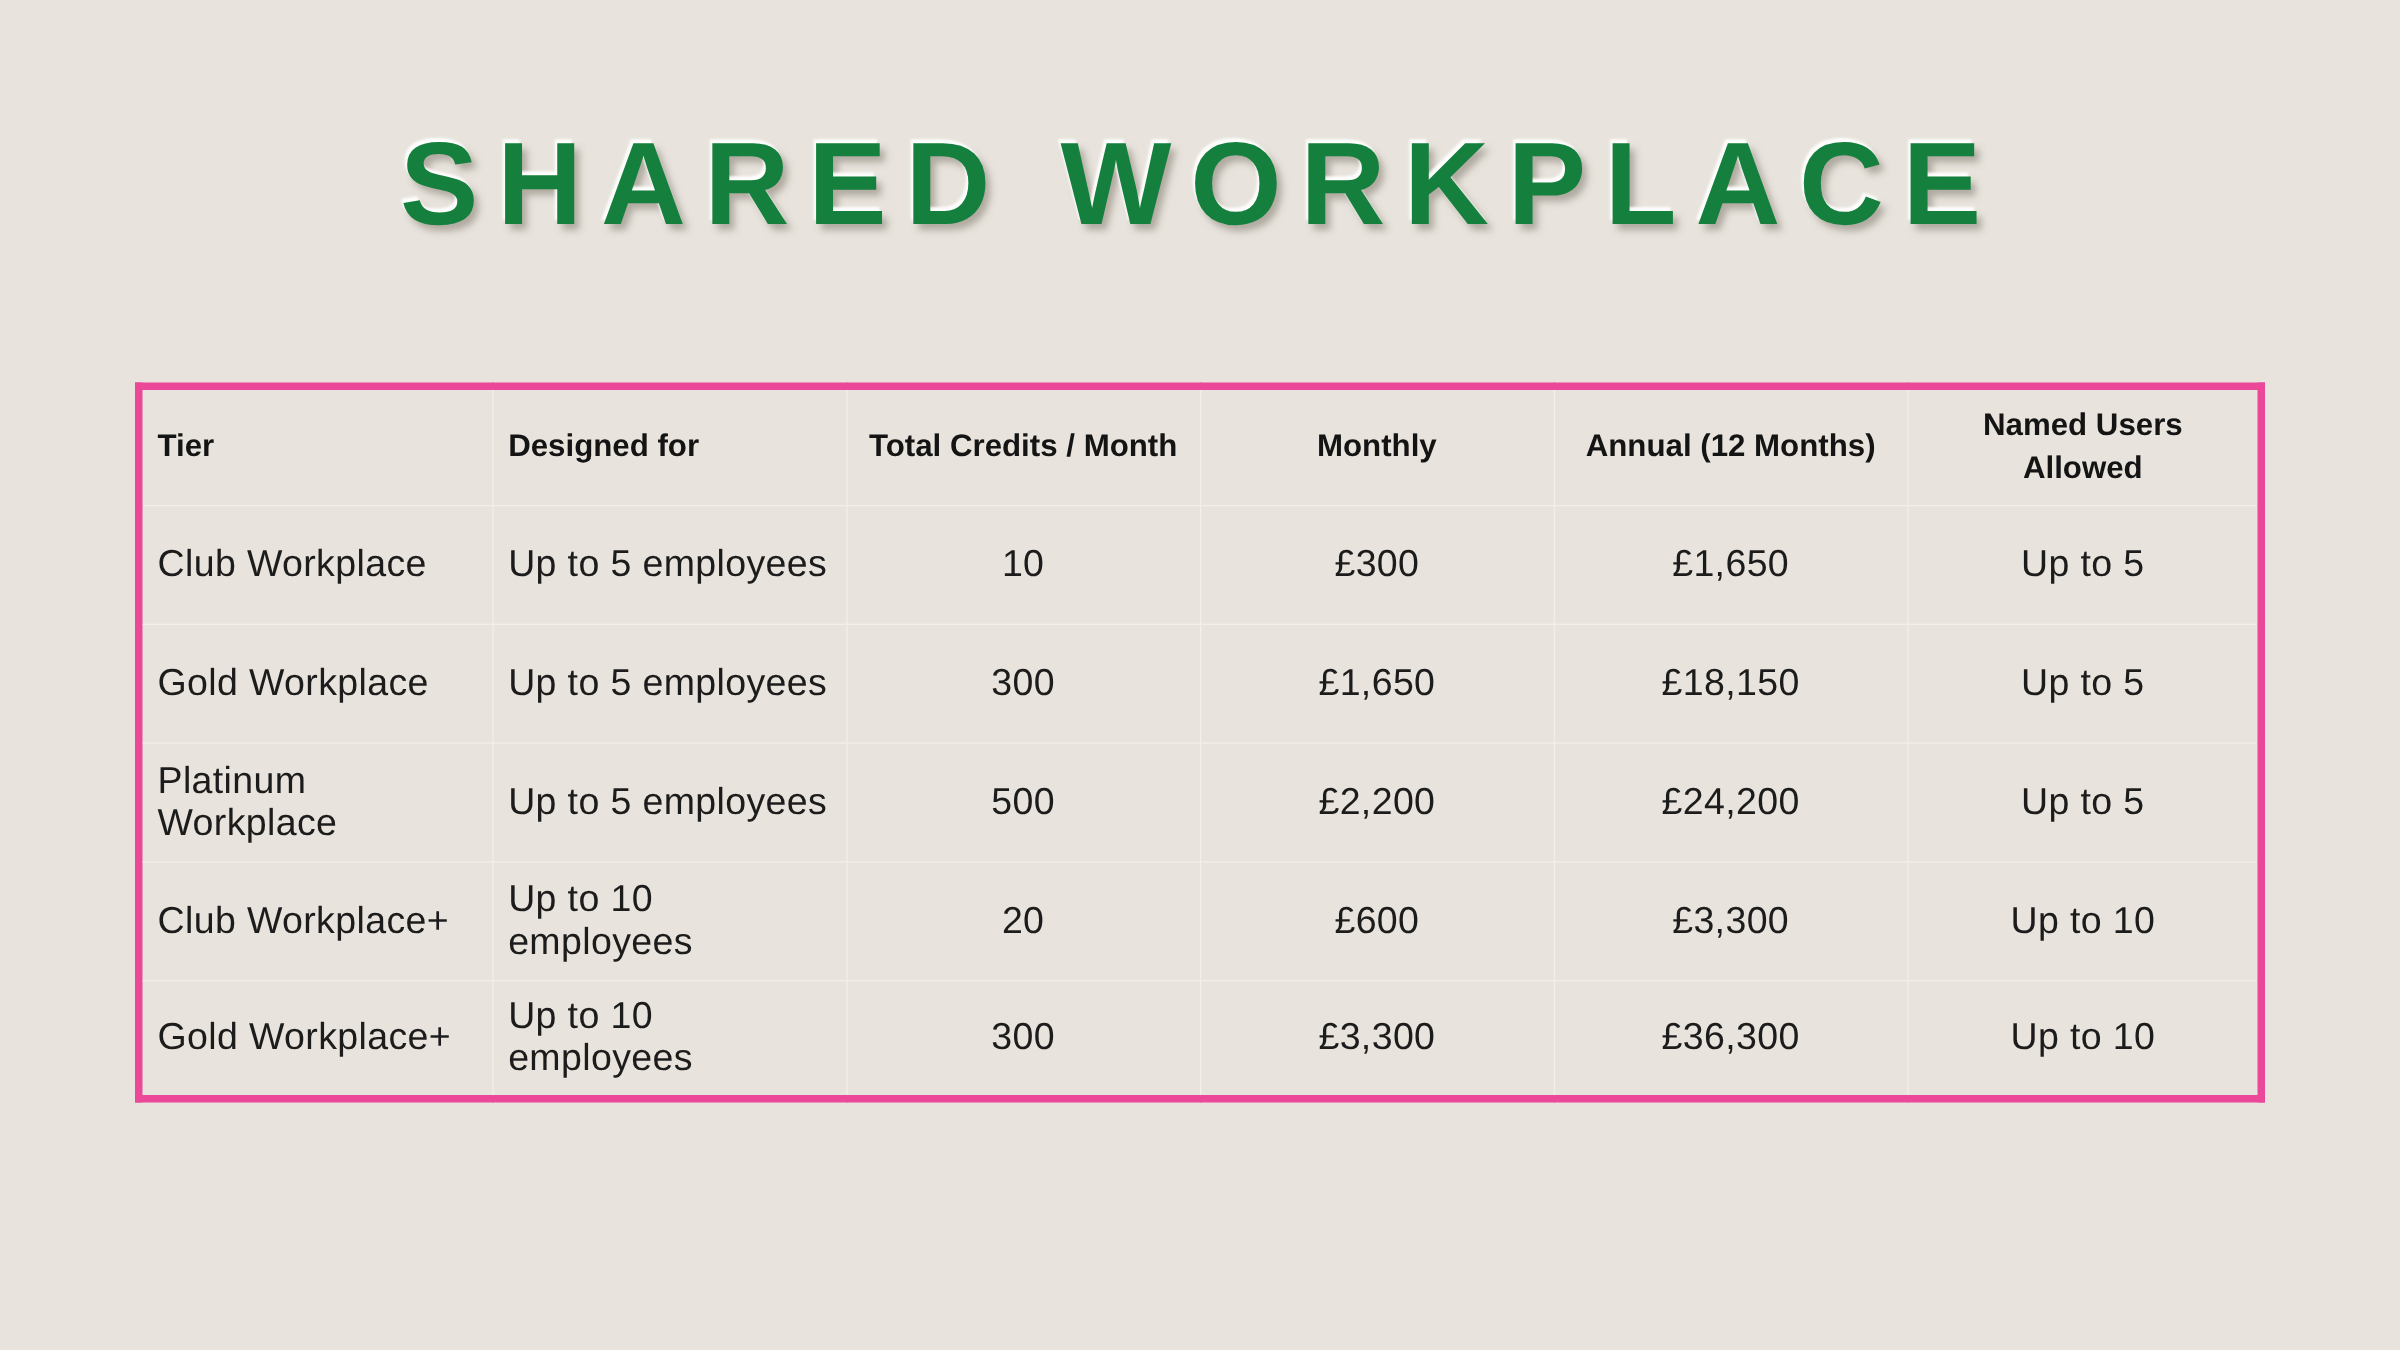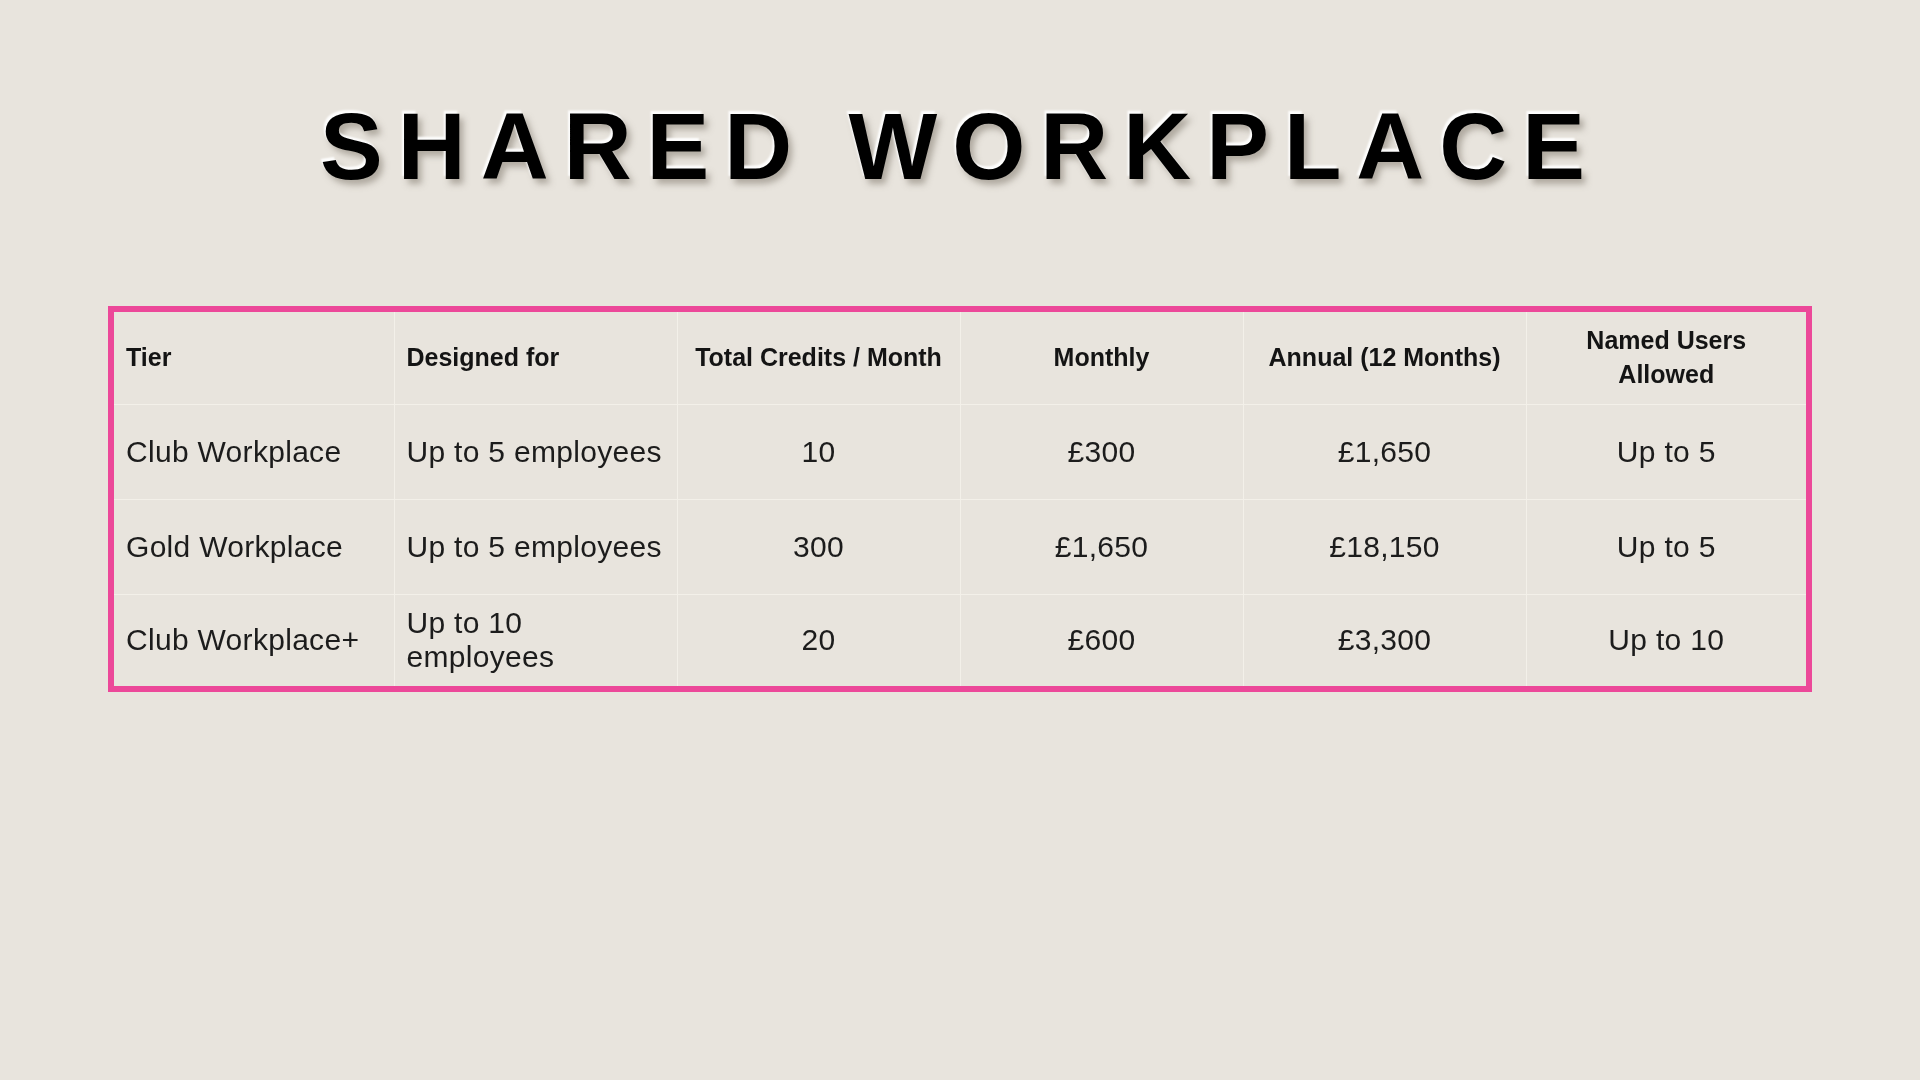--- a/index.html
+++ b/index.html
@@ -18,21 +18,21 @@
     height: 1080px;
     position: relative;
   }
   .title {
     margin: 100px 0 16px 0;
     text-align: center;
     font-size: 94px;
     font-weight: 700;
     letter-spacing: 0.16em;
     text-transform: uppercase;
-    color: #000000;
+    color: #15803d;
     text-shadow:
       -2px -3px 2px rgba(255, 255, 255, 0.95),
       4px 5px 6px rgba(120, 112, 99, 0.5);
     user-select: none;
     line-height: 1;
   }
   .table-wrap {
     margin: 112px auto 0 auto;
     width: 1704px;
   }
@@ -99,24 +99,40 @@
         </tr>
         <tr>
           <td class="left">Gold Workplace</td>
           <td class="left">Up to 5 employees</td>
           <td class="center">300</td>
           <td class="center">£1,650</td>
           <td class="center">£18,150</td>
           <td class="center">Up to 5</td>
         </tr>
         <tr>
+          <td class="left">Platinum Workplace</td>
+          <td class="left">Up to 5 employees</td>
+          <td class="center">500</td>
+          <td class="center">£2,200</td>
+          <td class="center">£24,200</td>
+          <td class="center">Up to 5</td>
+        </tr>
+        <tr>
           <td class="left">Club Workplace+</td>
           <td class="left">Up to 10 employees</td>
           <td class="center">20</td>
           <td class="center">£600</td>
           <td class="center">£3,300</td>
+          <td class="center">Up to 10</td>
+        </tr>
+        <tr>
+          <td class="left">Gold Workplace+</td>
+          <td class="left">Up to 10 employees</td>
+          <td class="center">300</td>
+          <td class="center">£3,300</td>
+          <td class="center">£36,300</td>
           <td class="center">Up to 10</td>
         </tr>
       </tbody>
     </table>
   </div>
 
 </div>
 
 </body></html>

